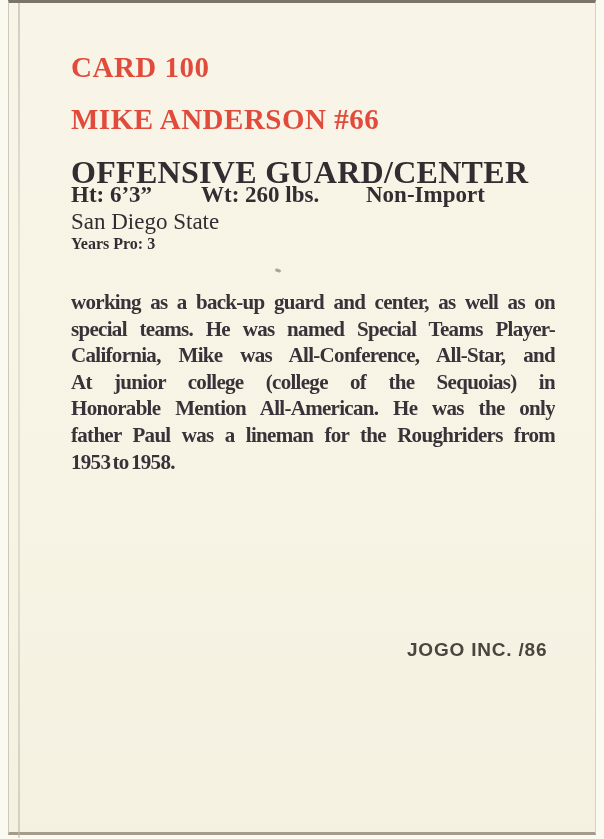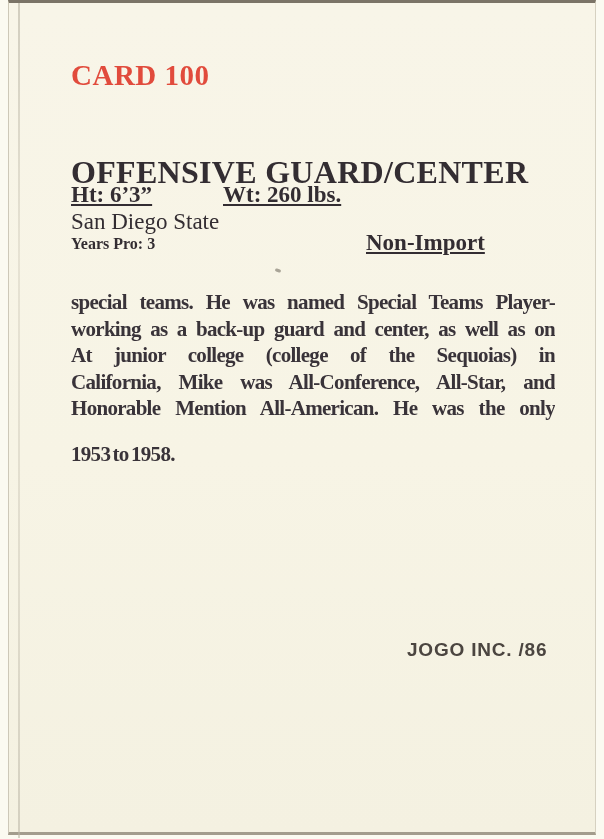--- a/index.html
+++ b/index.html
@@ -34,21 +34,21 @@
     position: absolute;
     white-space: nowrap;
   }
   .title {
     left: 62px;
     font-size: 29px;
     font-weight: bold;
     color: #e14b3c;
     letter-spacing: 0.5px;
   }
-  .title1 { top: 56px; }
+  .title1 { top: 48px; }
   .title2 { top: 100px; }
   .position-line {
     left: 62px;
     top: 151px;
     font-size: 32px;
     font-weight: bold;
     color: #332d32;
     letter-spacing: 0.3px;
   }
   .stats-row {
@@ -58,25 +58,24 @@
     width: 486px;
     height: 27px;
   }
   .stats-row .stat {
     position: absolute;
     top: 0;
     font-size: 23px;
     font-weight: bold;
     color: #332d32;
     white-space: nowrap;
-    text-decoration: underline;
   }
   .stat-ht { left: 0; }
-  .stat-wt { left: 152px; }
-  .stat-import { left: 295px; margin-top: 48px; }
+  .stat-wt { left: 130px; }
+  .stat-import { left: 295px; }
   .college-line {
     left: 62px;
     top: 206px;
     font-size: 23px;
     font-weight: normal;
     color: #332d32;
   }
   .years-line {
     left: 62px;
     top: 232px;
@@ -98,21 +97,20 @@
     font-weight: bold;
     color: #393339;
     letter-spacing: -0.7px;
     word-spacing: -2.2px;
     text-align: justify;
     text-align-last: justify;
     overflow: hidden;
   }
   .bio-line.last {
     text-align-last: left;
-    margin-top: 19px;
   }
   .publisher-line {
     left: 398px;
     top: 636px;
     font-family: Liberation Sans, sans-serif;
     font-size: 19px;
     font-weight: bold;
     color: #4b4540;
     letter-spacing: 0.8px;
   }
@@ -141,40 +139,42 @@
 </head>
 <body>
 
 <div class="scan">
   <div class="card">
 
     <div class="edge-shadow-left"></div>
 
     <div class="txt title title1">CARD 100</div>
 
+    <div class="txt title title2">MIKE ANDERSON #66</div>
 
     <div class="txt position-line">OFFENSIVE GUARD/CENTER</div>
 
     <div class="stats-row">
       <span class="stat stat-ht">Ht: 6’3”</span>
       <span class="stat stat-wt">Wt: 260 lbs.</span>
       <span class="stat stat-import">Non-Import</span>
     </div>
 
     <div class="txt college-line">San Diego State</div>
 
     <div class="txt years-line">Years Pro: 3</div>
 
     <div class="speck"></div>
 
     <div class="bio">
+      <div class="bio-line">working as a back-up guard and center, as well as on</div>
       <div class="bio-line">special teams. He was named Special Teams Player-</div>
-      <div class="bio-line">working as a back-up guard and center, as well as on</div>
+      <div class="bio-line">California, Mike was All-Conference, All-Star, and</div>
       <div class="bio-line">At junior college (college of the Sequoias) in</div>
-      <div class="bio-line">California, Mike was All-Conference, All-Star, and</div>
       <div class="bio-line">Honorable Mention All-American. He was the only</div>
+      <div class="bio-line">father Paul was a lineman for the Roughriders from</div>
       <div class="bio-line last">1953 to 1958.</div>
     </div>
 
     <div class="txt publisher-line">JOGO INC. /86</div>
 
   </div>
 </div>
 
 </body></html>

